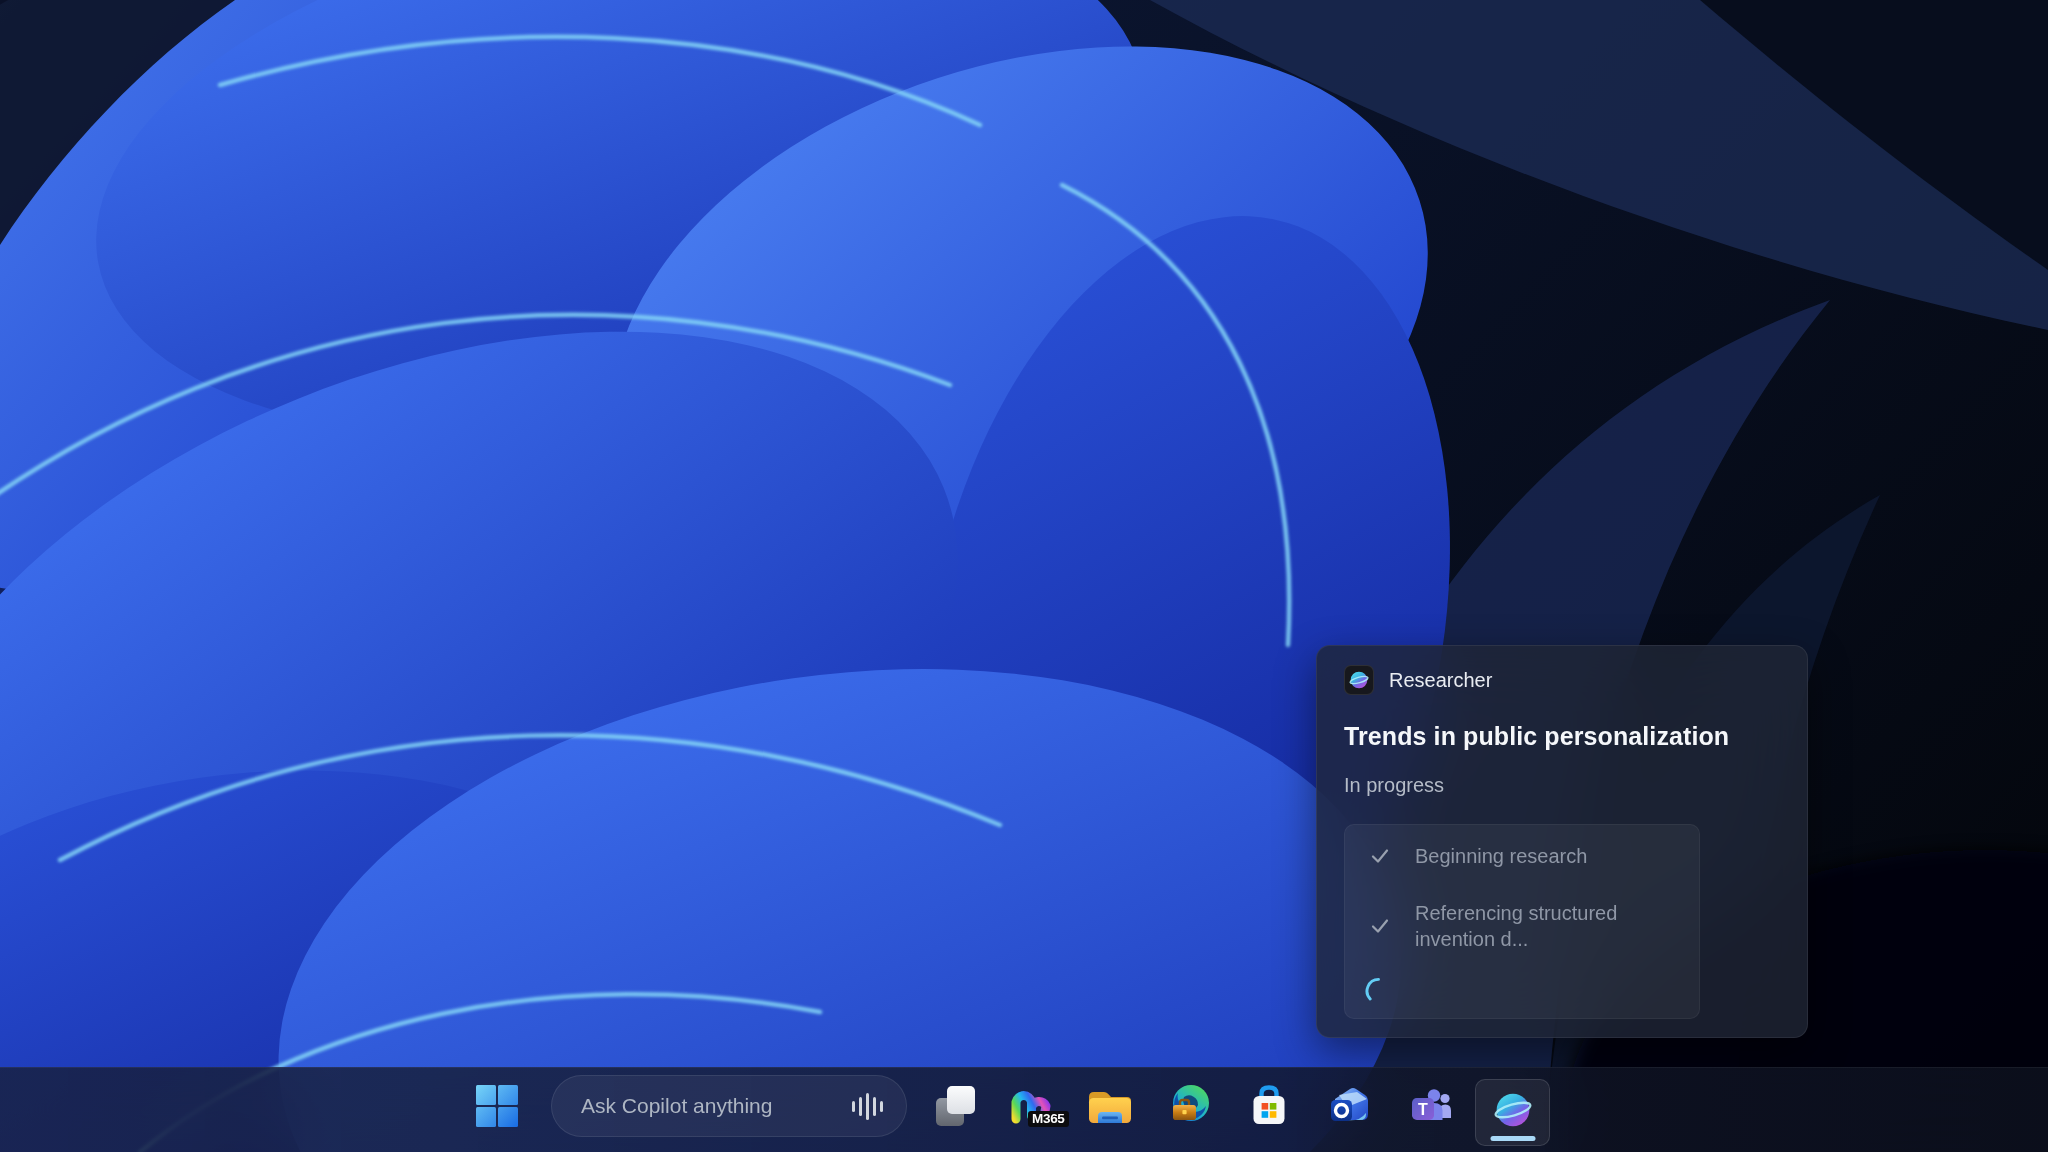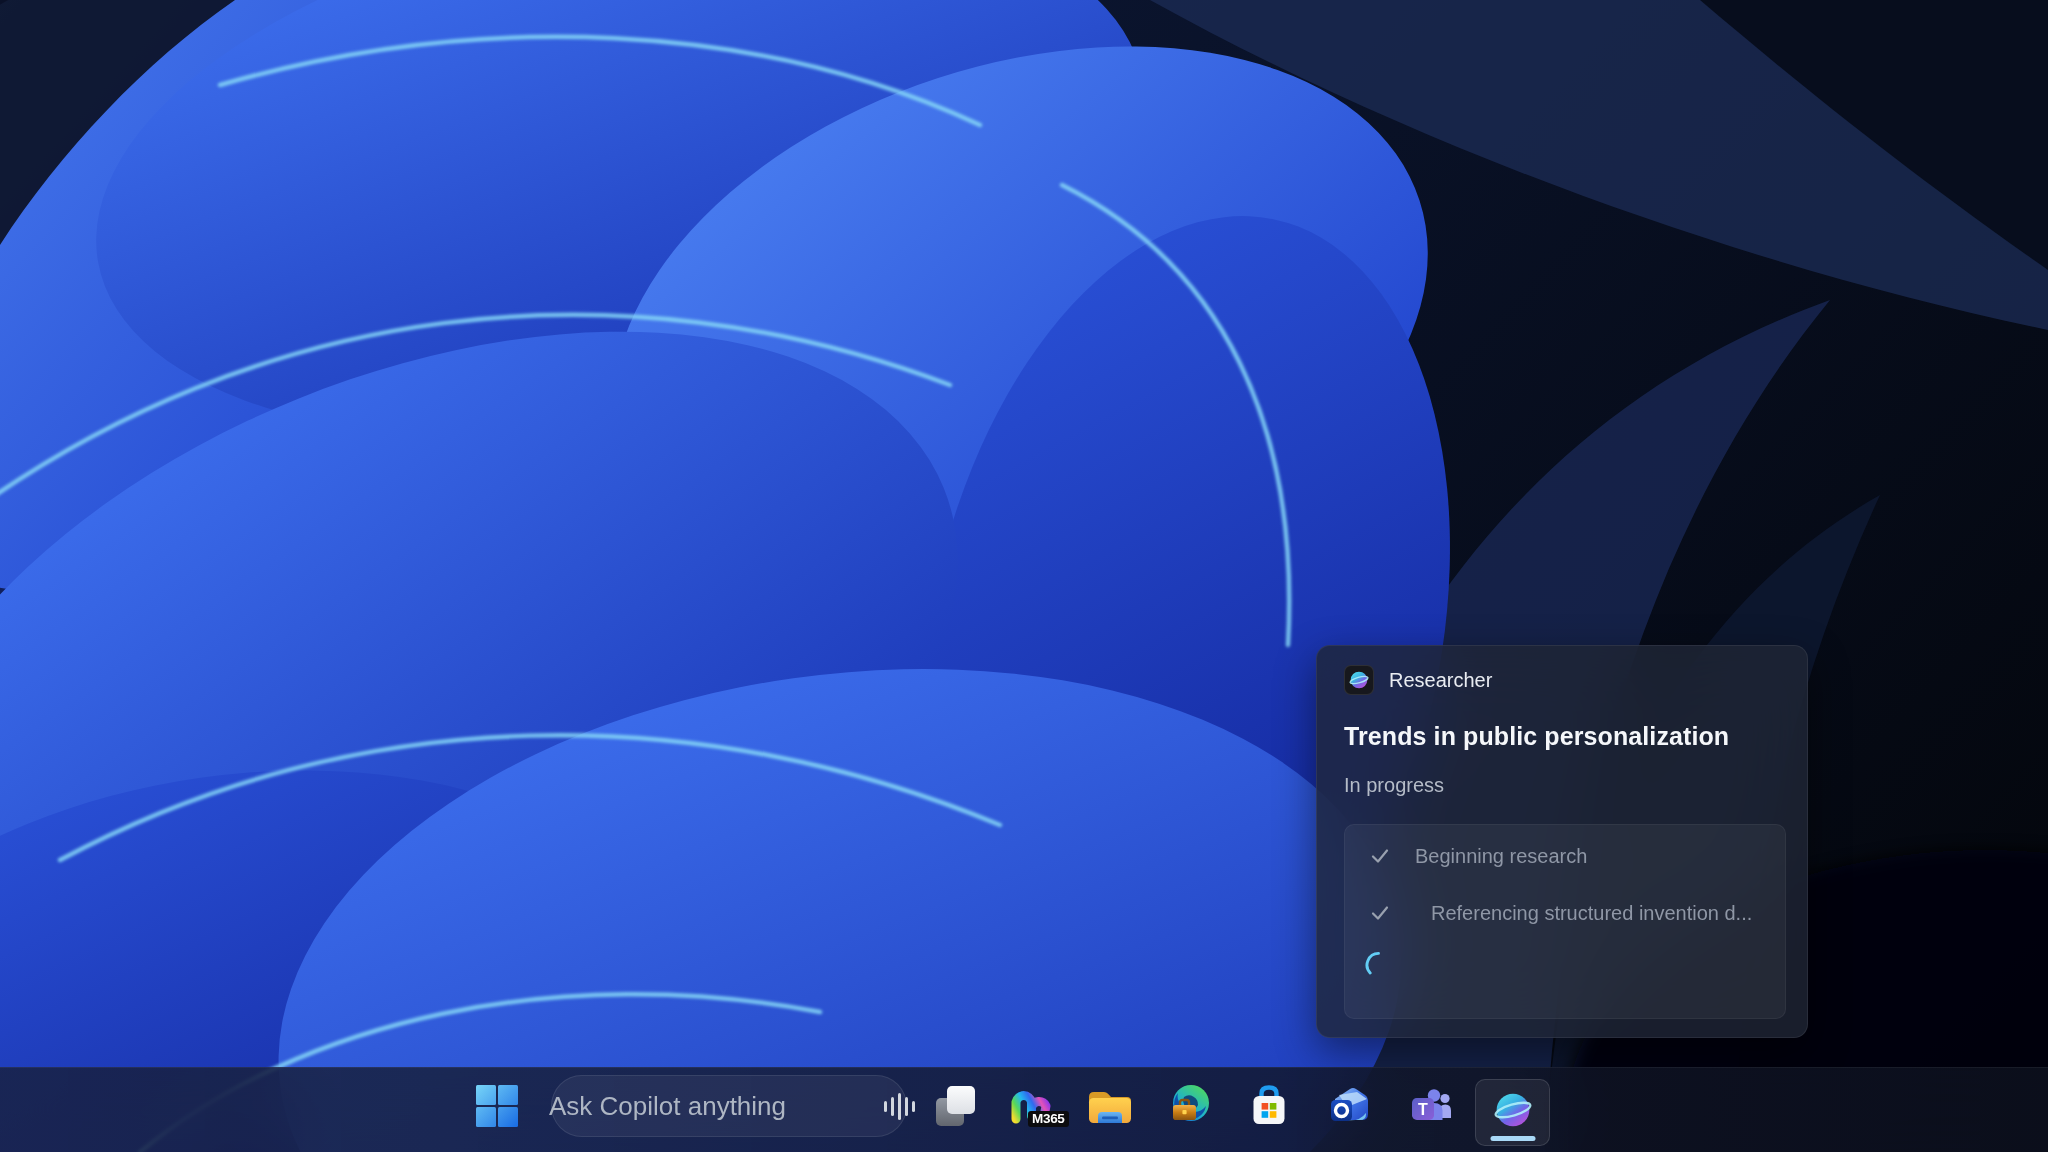--- a/index.html
+++ b/index.html
@@ -26,28 +26,28 @@
   .panel-header{display:flex;align-items:center;gap:15px;height:28px;}
   .app-icon{
     width:28px;height:28px;border-radius:7px;background:#17181d;
     border:1px solid rgba(255,255,255,0.10);
     display:flex;align-items:center;justify-content:center;flex:0 0 auto;
   }
   .app-name{font-size:20px;color:#e9ecf1;}
   .panel-title{margin-top:27px;font-size:25px;font-weight:700;letter-spacing:.1px;color:#f5f7fa;line-height:30px;}
   .panel-status{margin-top:21px;font-size:20px;color:#b5bcc8;line-height:26px;}
   .steps-card{
-    box-sizing:border-box;margin-top:26px;width:442px;height:195px;
+    box-sizing:border-box;margin-top:26px;width:356px;height:195px;
     background:rgba(255,255,255,0.05);
     border:1px solid rgba(255,255,255,0.05);
     border-radius:10px;
     padding:18px 18px 16px 22px;
   }
   .step{display:flex;align-items:center;}
-  .step + .step{margin-top:31px;gap:16px;}
+  .step + .step{margin-top:31px;}
   .step.two-line{margin-top:26px;align-items:center;}
   .step-icon{width:26px;height:26px;flex:0 0 auto;margin-right:22px;display:flex;align-items:center;justify-content:center;}
   .step-label{font-size:20px;line-height:26px;color:#8f97a6;}
   .step.active .step-label{color:#ccd4e0;line-height:29px;max-width:330px;}
   .step .spin{width:30px;height:30px;margin-left:-3px;}
 
   
   .taskbar{
     position:absolute;left:0;right:0;top:1067px;height:85px;
     background:linear-gradient(to right,rgba(24,31,56,0.78),rgba(13,17,31,0.84));
@@ -59,21 +59,21 @@
   .start{left:474px;}
   .searchbox{
     left:551px;top:7px;width:356px;height:62px;box-sizing:border-box;
     border-radius:31px;
     background:rgba(255,255,255,0.055);
     border:1px solid rgba(255,255,255,0.09);
     display:flex;align-items:center;
   }
   .searchbox input{
     flex:1;background:transparent;border:none;outline:none;
-    padding:0 0 0 30px;font-size:26px;color:#dfe3ea;
+    padding:0 0 0 30px;font-size:21px;color:#dfe3ea;
     font-family:"Liberation Sans",sans-serif;
   }
   .searchbox input::placeholder{color:#aeb6c3;}
   .voice{margin-right:24px;display:flex;align-items:center;gap:4px;height:30px;}
   .voice i{display:block;width:3px;border-radius:1.5px;background:#d2d7df;}
   .v1{height:11px;} .v2{height:19px;} .v3{height:27px;} .v4{height:19px;} .v5{height:11px;}
   .taskview{left:932px;}
   .m365{left:1007px;position:absolute;}
   .m365-badge{
     position:absolute;left:1px;bottom:2px;

